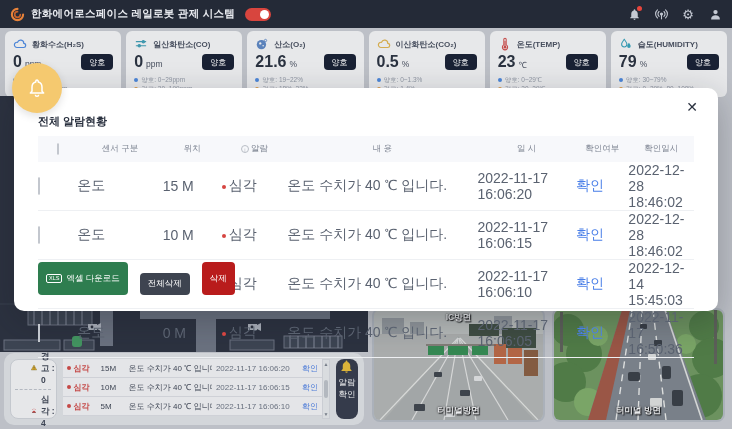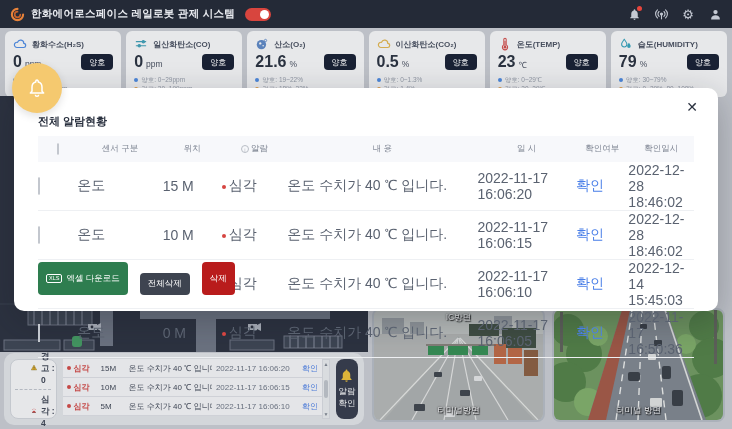--- a/index.html
+++ b/index.html
@@ -33,39 +33,39 @@
   .rdot { width:4px; height:4px; border-radius:50%; flex:none; }
   .rdot.good { background:#4a8be8; } .rdot.warn { background:#f0a23c; }
 
   
   .map-strip { position:absolute; left:0; top:96px; width:368px; height:256px; background:#252b38; z-index:1; }
 
   
   .cameras { position:absolute; left:372px; top:308px; display:flex; gap:7px; z-index:1; }
   .cam { position:relative; width:173px; height:114px; border-radius:8px; overflow:hidden; border:2px solid #b9bec6; cursor:pointer; }
   .cam svg { display:block; }
-  .cam-label { position:absolute; left:0; right:0; text-align:center; color:#fff; font-size:8.5px; font-weight:normal; text-shadow:0 0 2px #000, 1px 1px 1px #000; }
+  .cam-label { position:absolute; left:0; right:0; text-align:center; color:#fff; font-size:8.5px; font-weight:bold; text-shadow:0 0 2px #000, 1px 1px 1px #000; }
   .cam-label.top { top:2px; } .cam-label.bot { bottom:3px; }
 
   
   .alarm-panel { position:absolute; left:4px; top:353px; width:360px; height:72px; background:#e7e9ec; border-radius:10px; padding:6px; display:flex; gap:6px; z-index:1; }
   .status-box { width:76px; background:#fdfdfd; border:1px solid #d6d9de; border-radius:8px; display:flex; flex-direction:column; justify-content:center; align-items:center; gap:2px; }
   .status-line { display:flex; align-items:center; gap:4px; font-size:8.5px; font-weight:bold; color:#3a4150;padding-left:20px; }
   .status-div { width:80%; border-top:1px dashed #c3c7ce; margin:2px 0; }
   .log-list { flex:1; display:flex; }
   .log-rows { flex:1; overflow:hidden; }
   .log-row { height:19px; background:#fbfbfc; border-bottom:1px solid #e2e4e8; display:flex; align-items:center; font-size:8px; color:#3a4150; padding:0 4px; gap:4px; }
   .log-level { color:#d64541; font-weight:bold; display:flex; align-items:center; gap:3px; width:30px; }
   .log-pos { width:24px; }
   .log-msg { flex:1; white-space:nowrap; overflow:hidden; }
   .log-time { width:82px; color:#6a7280; }
   .log-confirm { color:#4a7fe8; cursor:pointer; }
   .scrollbar { width:8px; background:#eef0f2; border:1px solid #dcdfe4; display:flex; flex-direction:column; align-items:center; justify-content:space-between; font-size:5px; color:#7a818c; padding:1px 0; cursor:pointer; }
   .sb-thumb { width:4px; height:18px; background:#c2c6cc; border-radius:2px; }
-  .confirm-btn { width:52px; background:#2f3545; border:none; border-radius:8px; display:flex; flex-direction:column; align-items:center; justify-content:center; gap:3px; color:#fff; font-size:8.5px; cursor:pointer; }
+  .confirm-btn { width:52px; background:#2f3545; border:none; border-radius:8px; display:flex; flex-direction:column; align-items:center; gap:3px; color:#fff; font-size:8.5px; cursor:pointer; }
   .confirm-btn svg { width:15px; height:15px; }
 
   
   .backdrop { position:absolute; left:0; top:28px; width:732px; height:401px; background:rgba(90,96,110,0.14); z-index:5; }
   .modal { position:absolute; left:14px; top:88px; width:704px; height:223px; background:#fff; border-radius:10px; box-shadow:0 10px 34px rgba(20,24,34,.28); z-index:10; }
   .modal-close { position:absolute; right:20px; top:12px; font-size:14px; color:#2b3240; background:none; border:none; cursor:pointer; line-height:1; }
   .modal-title { position:absolute; left:24px; top:26px; font-size:11px; font-weight:bold; color:#2b3240; }
   .modal-table { position:absolute; left:24px; top:48px; width:656px; border-collapse:collapse; table-layout:fixed; }
   .modal-table th { background:#f7f8fb; height:26px; font-size:8.5px; font-weight:normal; color:#7b8290; }
   .modal-table td { height:25px; font-size:14px; color:#5a6270; text-align:left; border-bottom:1px solid #eef0f3; }

